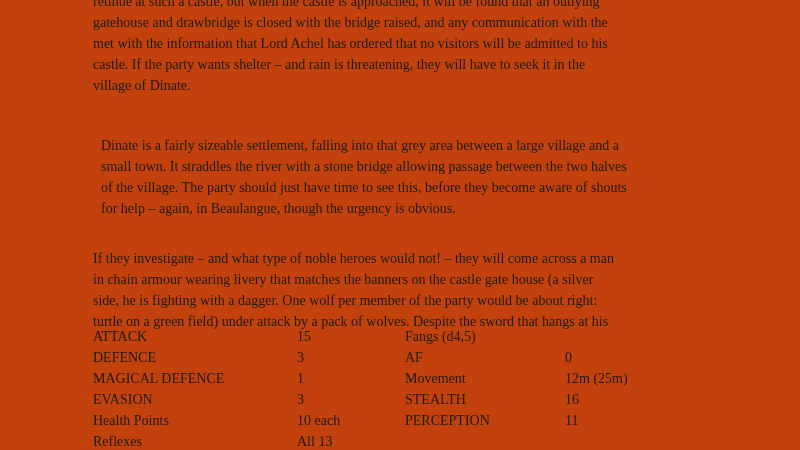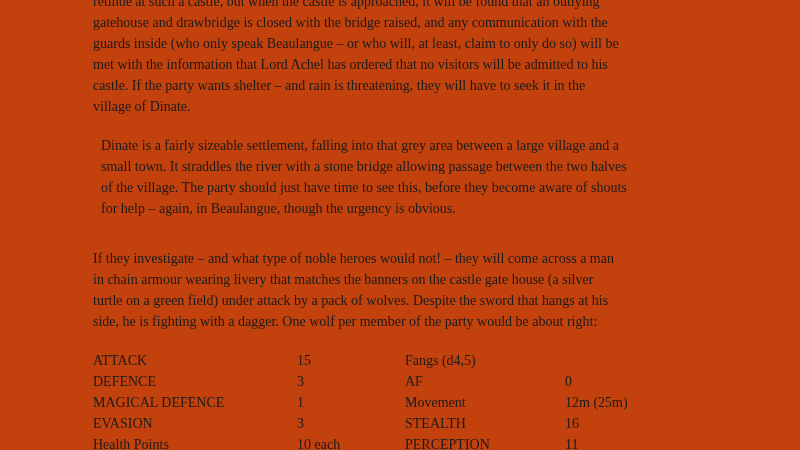--- a/index.html
+++ b/index.html
@@ -37,51 +37,49 @@
     width: 660px;
   }
   .stat-row {
     position: relative;
     height: 21px;
     white-space: nowrap;
   }
   .cell {
     position: absolute;
     top: 0;
-    margin-top: 24px;
   }
   .c1 { left: 0; }
   .c2 { left: 204px; }
   .c3 { left: 312px; }
   .c4 { left: 472px; }
   .italic { }
 </style>
 </head>
 <body>
 
 <div class="page">
   <div class="para" id="p1">
       <div class="line">retinue at such a castle, but when the castle is approached, it will be found that an outlying</div>
       <div class="line">gatehouse and drawbridge is closed with the bridge raised, and any communication with the</div>
-      <div class="line">guards inside (who only speak Beaulangue – or who will, at least, claim to only do so) will be</div>
       <div class="line">met with the information that Lord Achel has ordered that no visitors will be admitted to his</div>
       <div class="line">castle. If the party wants shelter – and rain is threatening, they will have to seek it in the</div>
       <div class="line">village of Dinate.</div>
     </div>
   <div class="para" id="p2">
       <div class="line">Dinate is a fairly sizeable settlement, falling into that grey area between a large village and a</div>
       <div class="line">small town. It straddles the river with a stone bridge allowing passage between the two halves</div>
       <div class="line">of the village. The party should just have time to see this, before they become aware of shouts</div>
       <div class="line">for help – again, in Beaulangue, though the urgency is obvious.</div>
     </div>
   <div class="para" id="p3">
       <div class="line">If they investigate – and what type of noble heroes would not! – they will come across a man</div>
       <div class="line">in chain armour wearing livery that matches the banners on the castle gate house (a silver</div>
+      <div class="line">side, he is fighting with a dagger. One wolf per member of the party would be about right:</div>
       <div class="line">turtle on a green field) under attack by a pack of wolves. Despite the sword that hangs at his</div>
-      <div class="line">side, he is fighting with a dagger. One wolf per member of the party would be about right:</div>
     </div>
   <div class="stat-table" id="stats">
       <div class="stat-row">
         <span class="cell c1">ATTACK</span>
         <span class="cell c2">15</span>
         <span class="cell c3">Fangs (d4,5)</span>
       </div>
       <div class="stat-row">
         <span class="cell c1">DEFENCE</span>
         <span class="cell c2">3</span>

